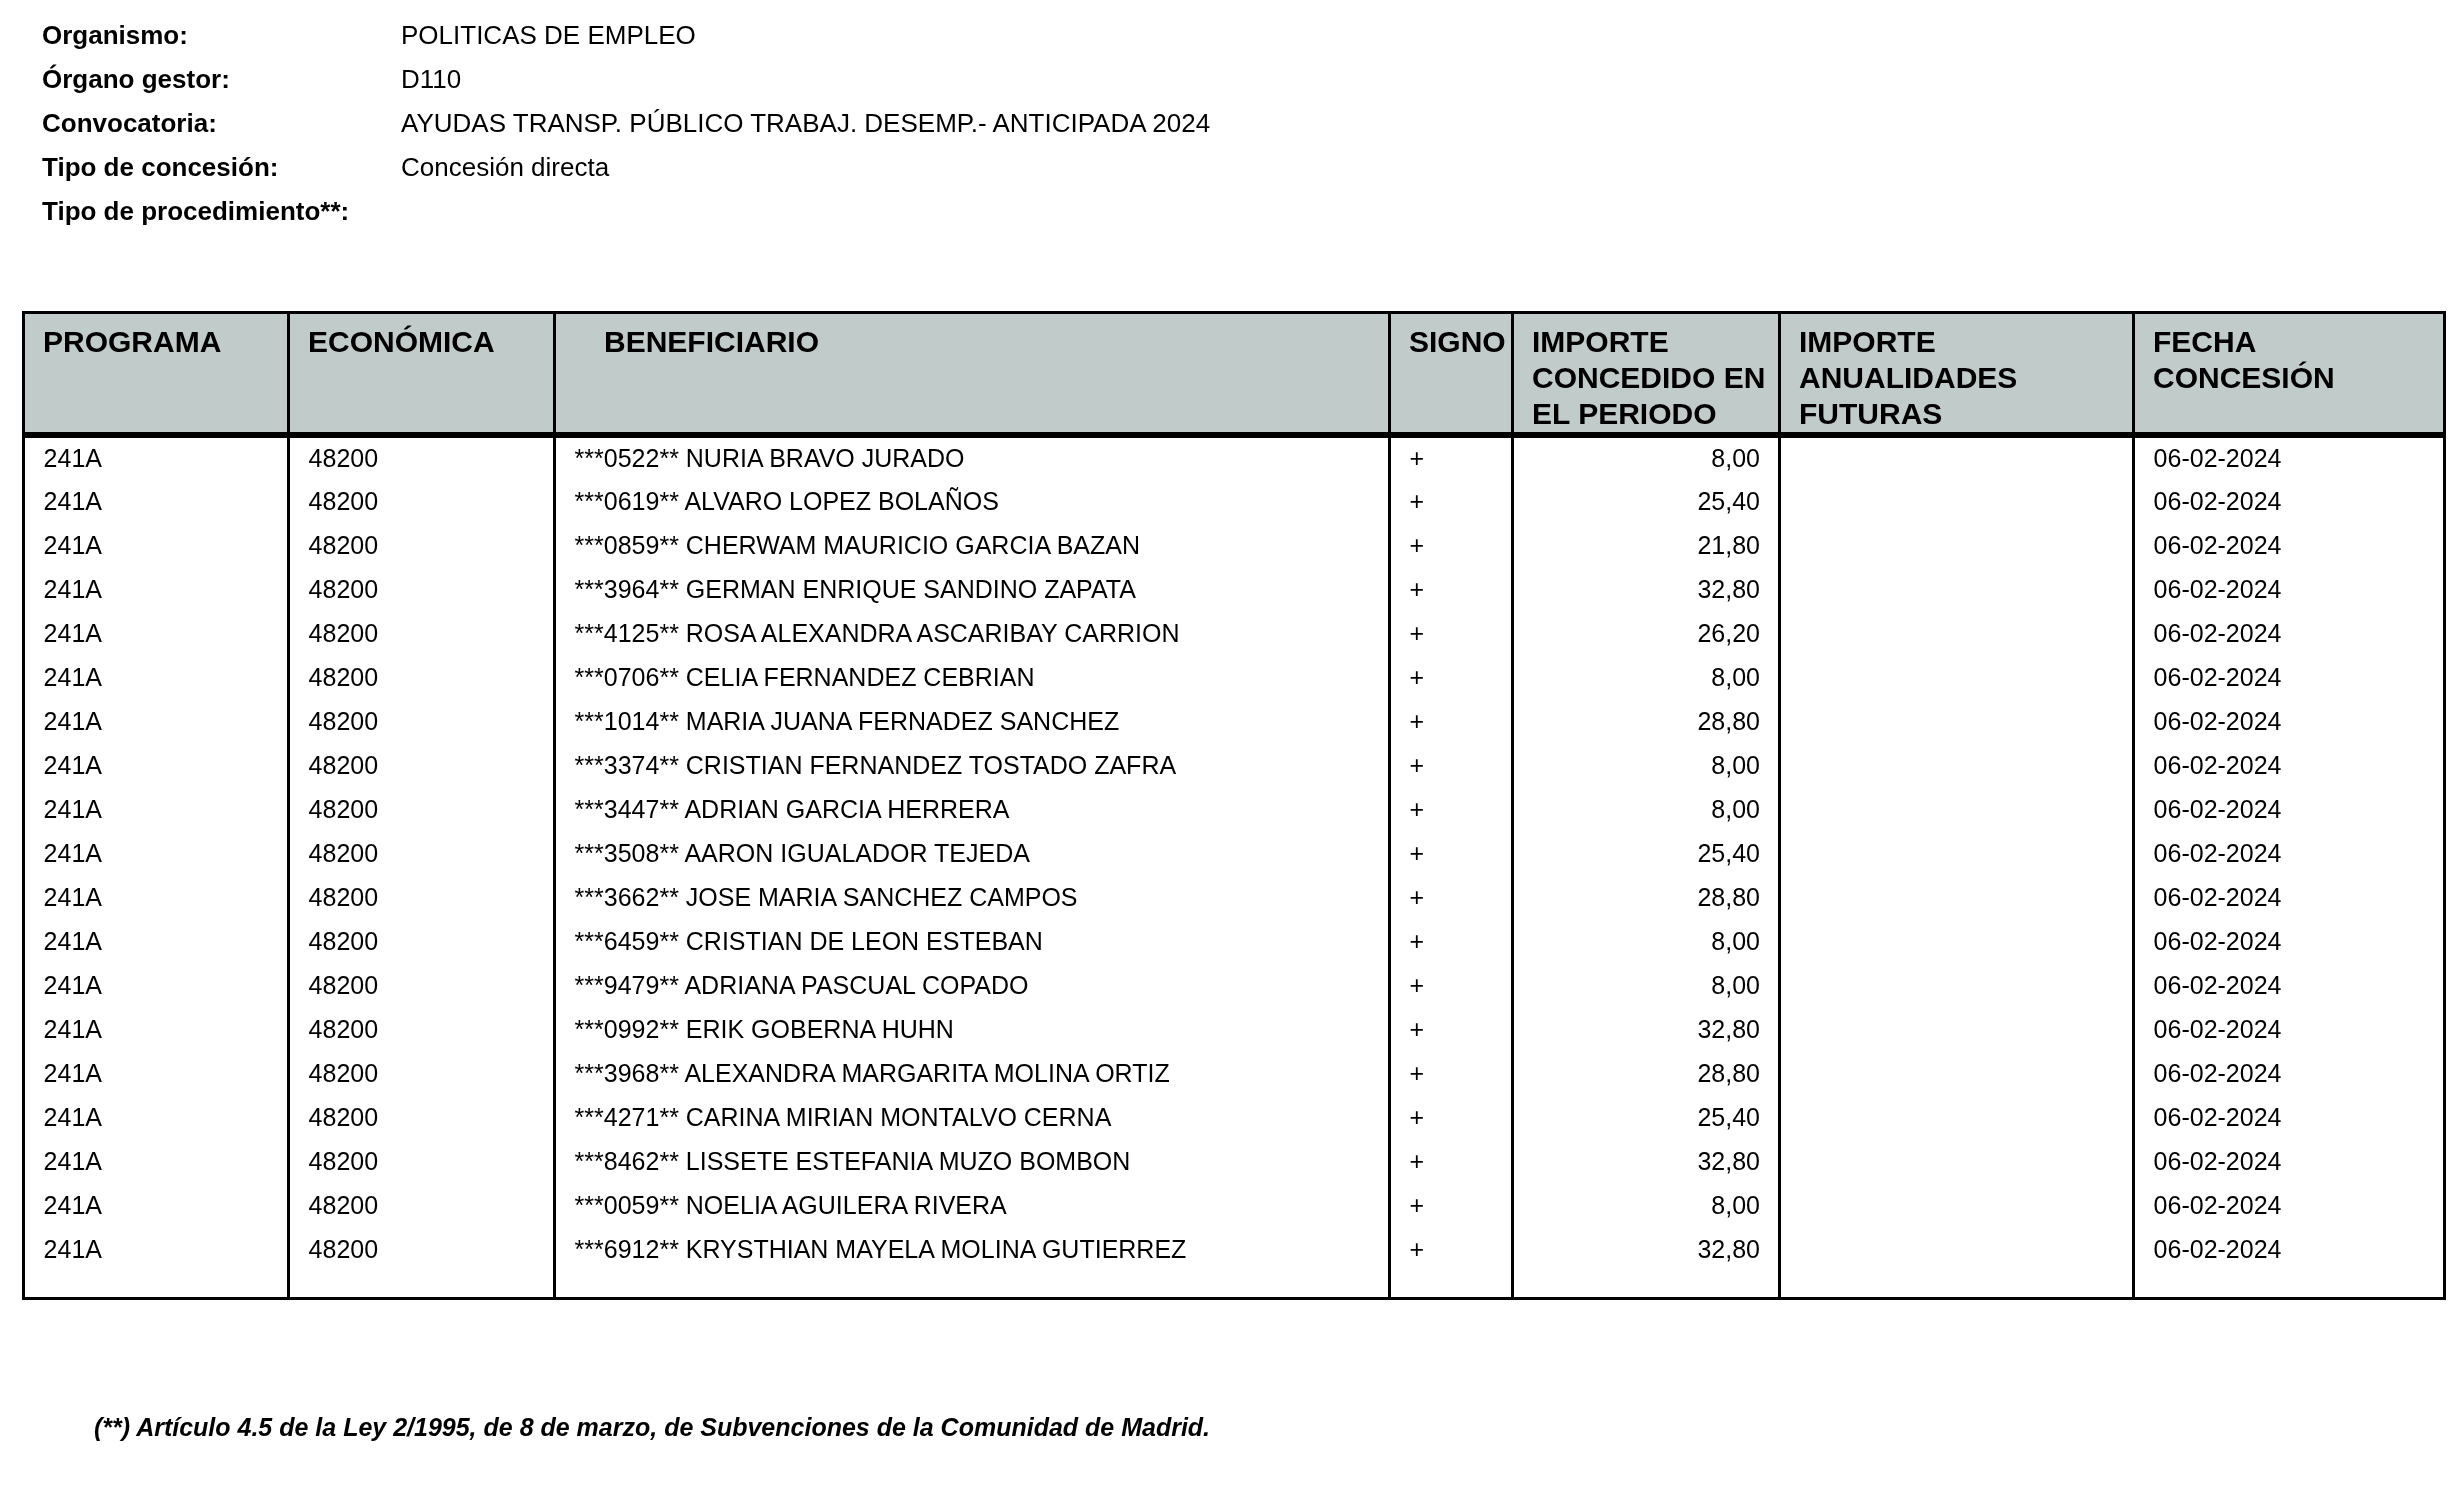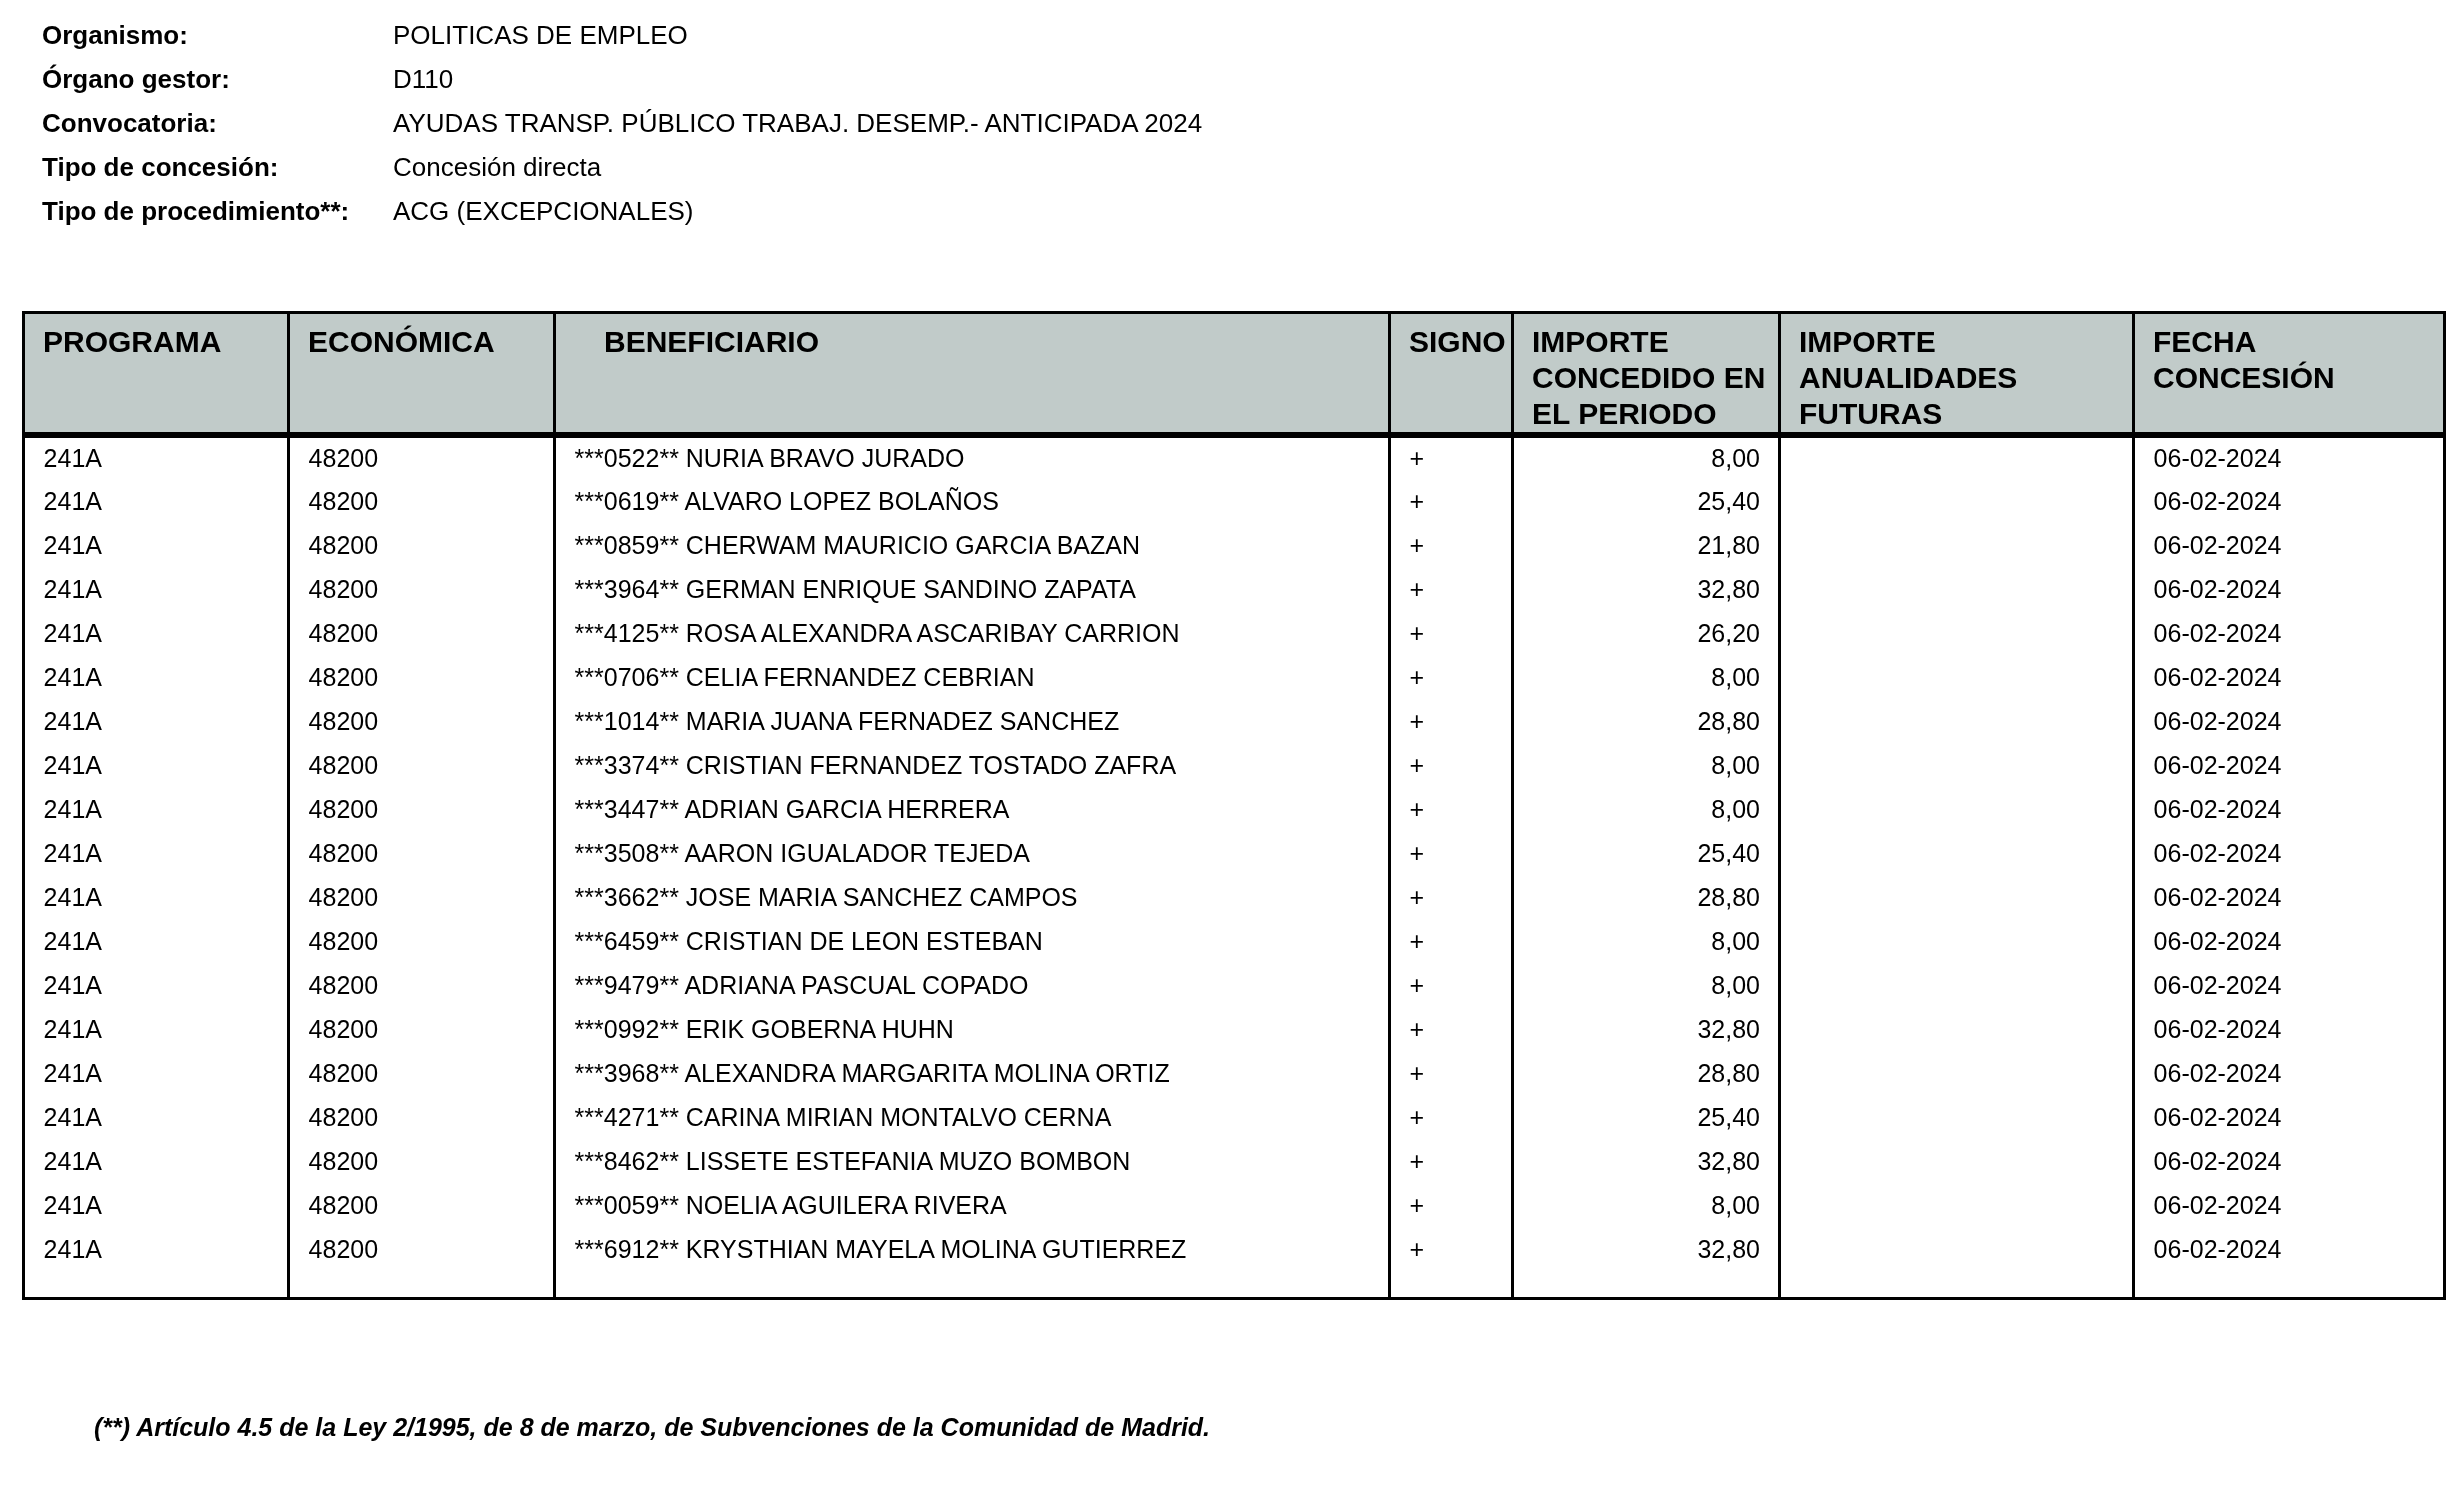--- a/index.html
+++ b/index.html
@@ -15,20 +15,21 @@
   .meta {
     position: absolute;
     left: 42px; top: 13.4px;
     width: 1786px;
   }
   .meta-row {
     display: flex;
     height: 44px;
     align-items: center;
     font-size: 26px;
+    gap: 8px;
   }
   .meta-label {
     width: 351px;
     font-weight: bold;
     flex: 0 0 auto;
   }
   .meta-value { flex: 1 1 auto; }
 
   
   table.grants {
@@ -98,21 +99,20 @@
     <div class="meta-row">
       <span class="meta-label">Convocatoria:</span>
       <span class="meta-value">AYUDAS TRANSP. PÚBLICO TRABAJ. DESEMP.- ANTICIPADA 2024</span>
     </div>
     <div class="meta-row">
       <span class="meta-label">Tipo de concesión:</span>
       <span class="meta-value">Concesión directa</span>
     </div>
     <div class="meta-row">
       <span class="meta-label">Tipo de procedimiento**:</span>
-      <span class="meta-value">ACG (EXCEPCIONALES)</span>
     </div>
   </div>
 
 <table class="grants">
   <colgroup>
     <col style="width:265px">
     <col style="width:266px">
     <col style="width:835px">
     <col style="width:123px">
     <col style="width:267px">

